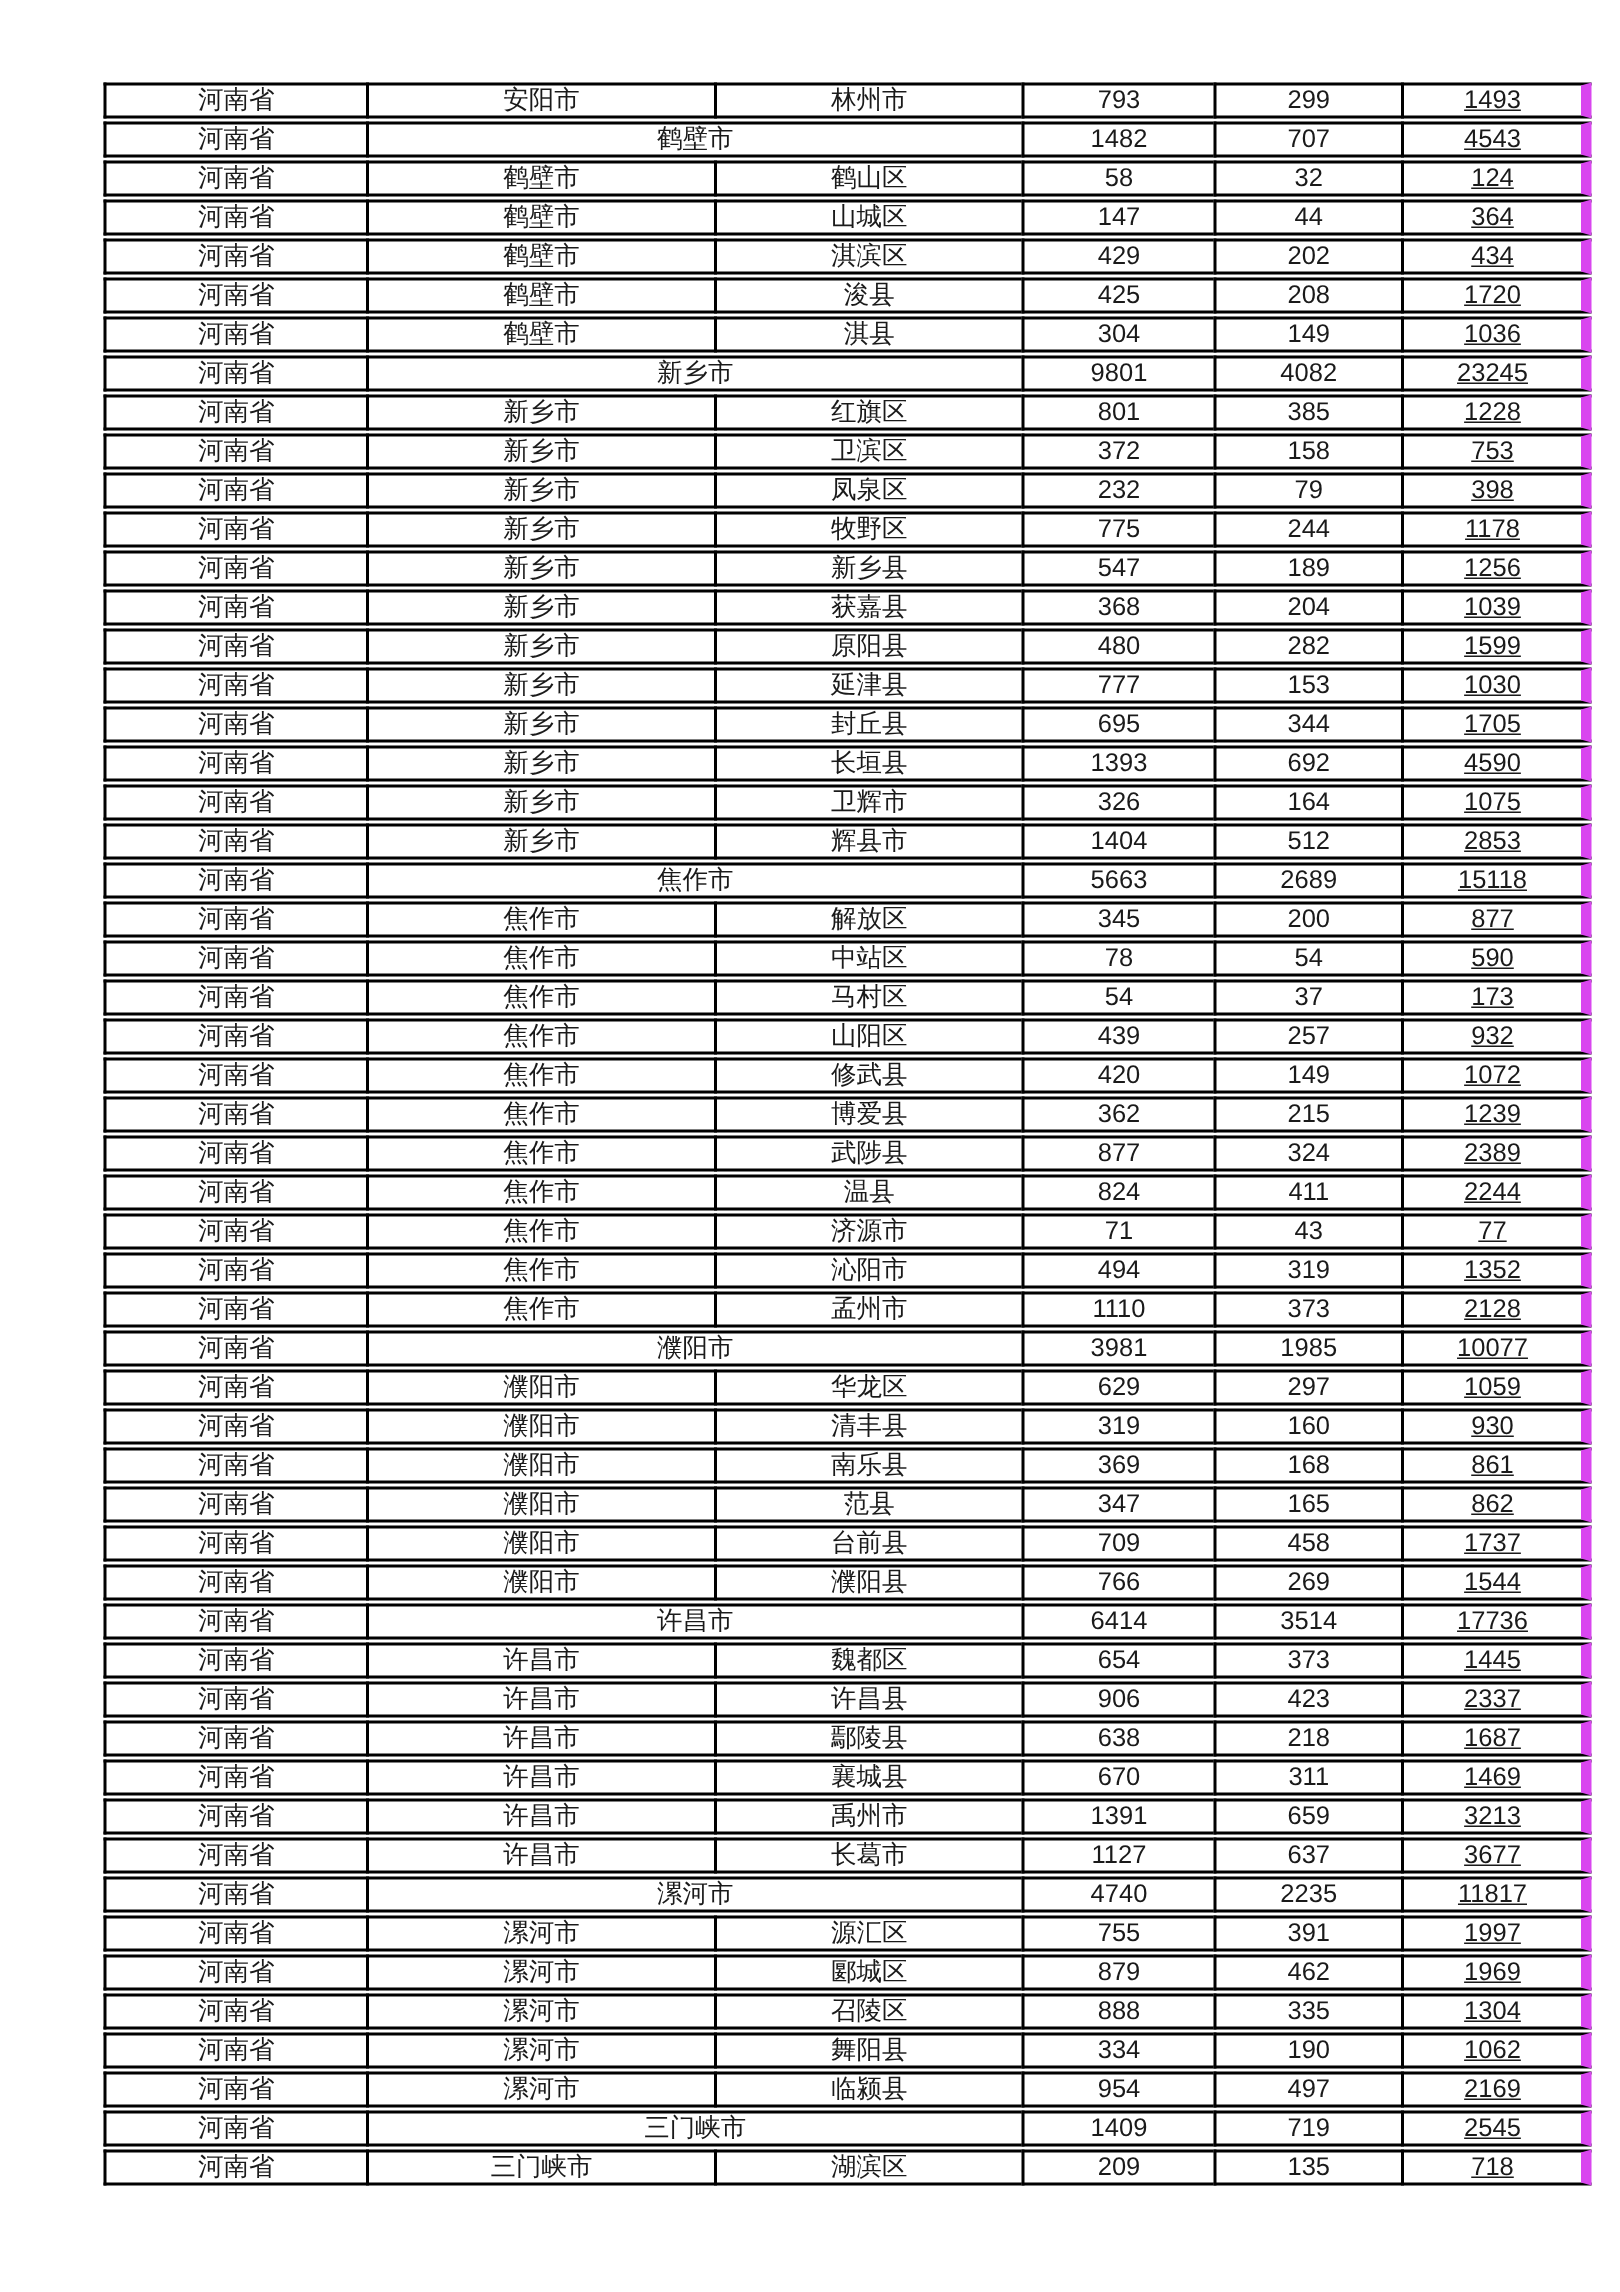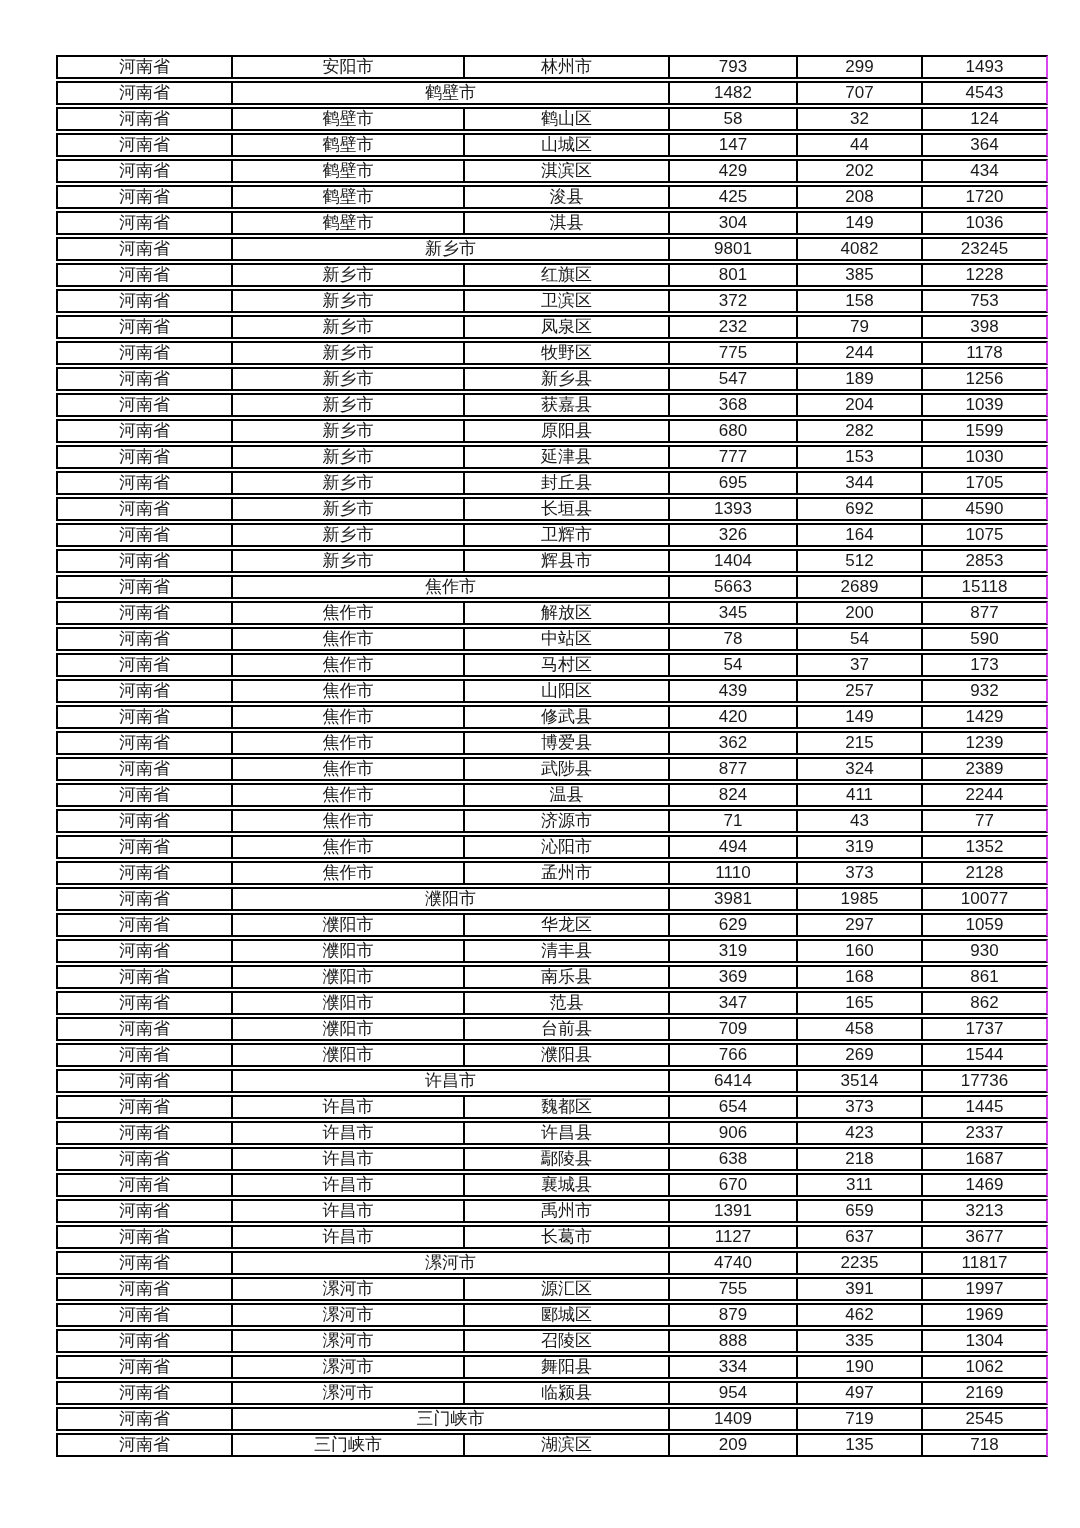--- a/index.html
+++ b/index.html
@@ -9,21 +9,21 @@
   }
   body {
     width: 1080px;
     height: 1528px;
     position: relative;
     font-family: "Liberation Sans", "DejaVu Sans", sans-serif;
   }
   .page {
     position: absolute;
     top: 53px;
-    left: 24px;
+    left: 37px;
     padding-left: 32px;
   }
   table.data-table {
     border-collapse: separate;
     border-spacing: 0 2px;
     table-layout: fixed;
     width: 992px;
   }
   table.data-table td {
     box-sizing: border-box;
@@ -34,21 +34,22 @@
     font-size: 17px;
     line-height: 20px;
     color: #1a1a1a;
     border-top: 2px solid #000000;
     border-bottom: 2px solid #000000;
     border-left: 2px solid #000000;
     overflow: hidden;
     white-space: nowrap;
   }
   table.data-table td:last-child {
-    border-right: 2px solid #d946ef;
+    border-right: 7px solid #d946ef;
+    text-decoration: underline;
   }
 </style>
 </head>
 <body>
 
 <div class="page">
   <table class="data-table">
     <colgroup>
       <col style="width:175px">
       <col style="width:232px">
@@ -167,21 +168,21 @@
     <td>新乡市</td>
     <td>获嘉县</td>
     <td>368</td>
     <td>204</td>
     <td>1039</td>
   </tr>
         <tr>
     <td>河南省</td>
     <td>新乡市</td>
     <td>原阳县</td>
-    <td>680</td>
+    <td>480</td>
     <td>282</td>
     <td>1599</td>
   </tr>
         <tr>
     <td>河南省</td>
     <td>新乡市</td>
     <td>延津县</td>
     <td>777</td>
     <td>153</td>
     <td>1030</td>
@@ -257,21 +258,21 @@
     <td>439</td>
     <td>257</td>
     <td>932</td>
   </tr>
         <tr>
     <td>河南省</td>
     <td>焦作市</td>
     <td>修武县</td>
     <td>420</td>
     <td>149</td>
-    <td>1429</td>
+    <td>1072</td>
   </tr>
         <tr>
     <td>河南省</td>
     <td>焦作市</td>
     <td>博爱县</td>
     <td>362</td>
     <td>215</td>
     <td>1239</td>
   </tr>
         <tr>

